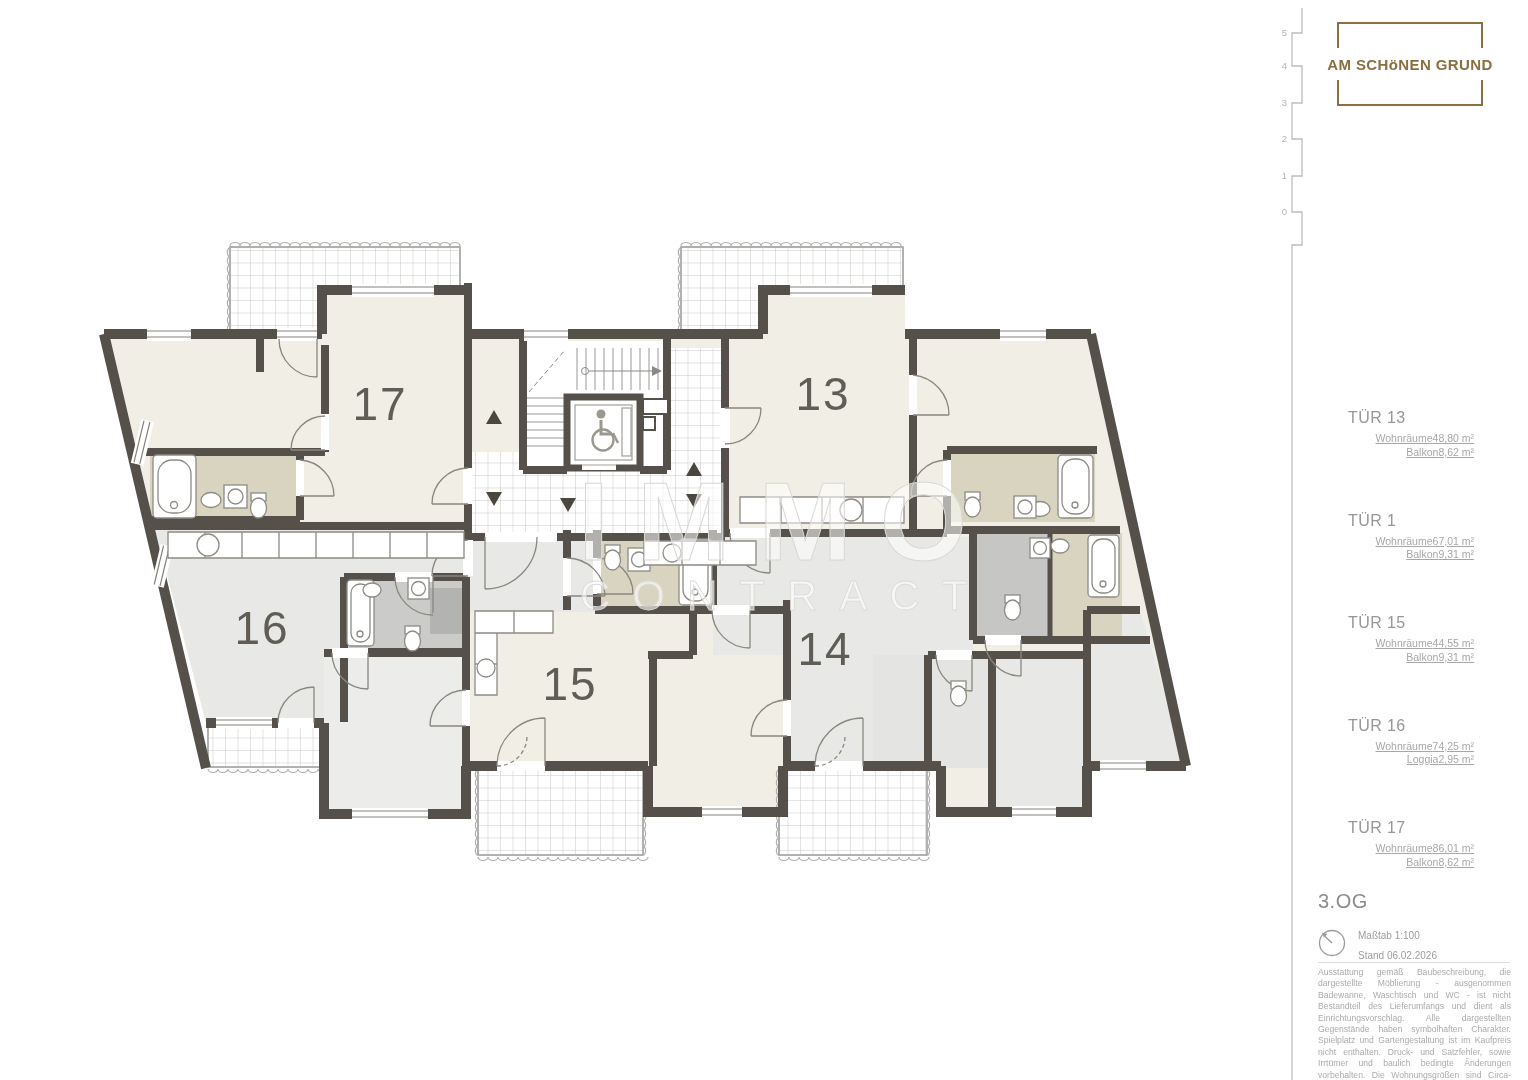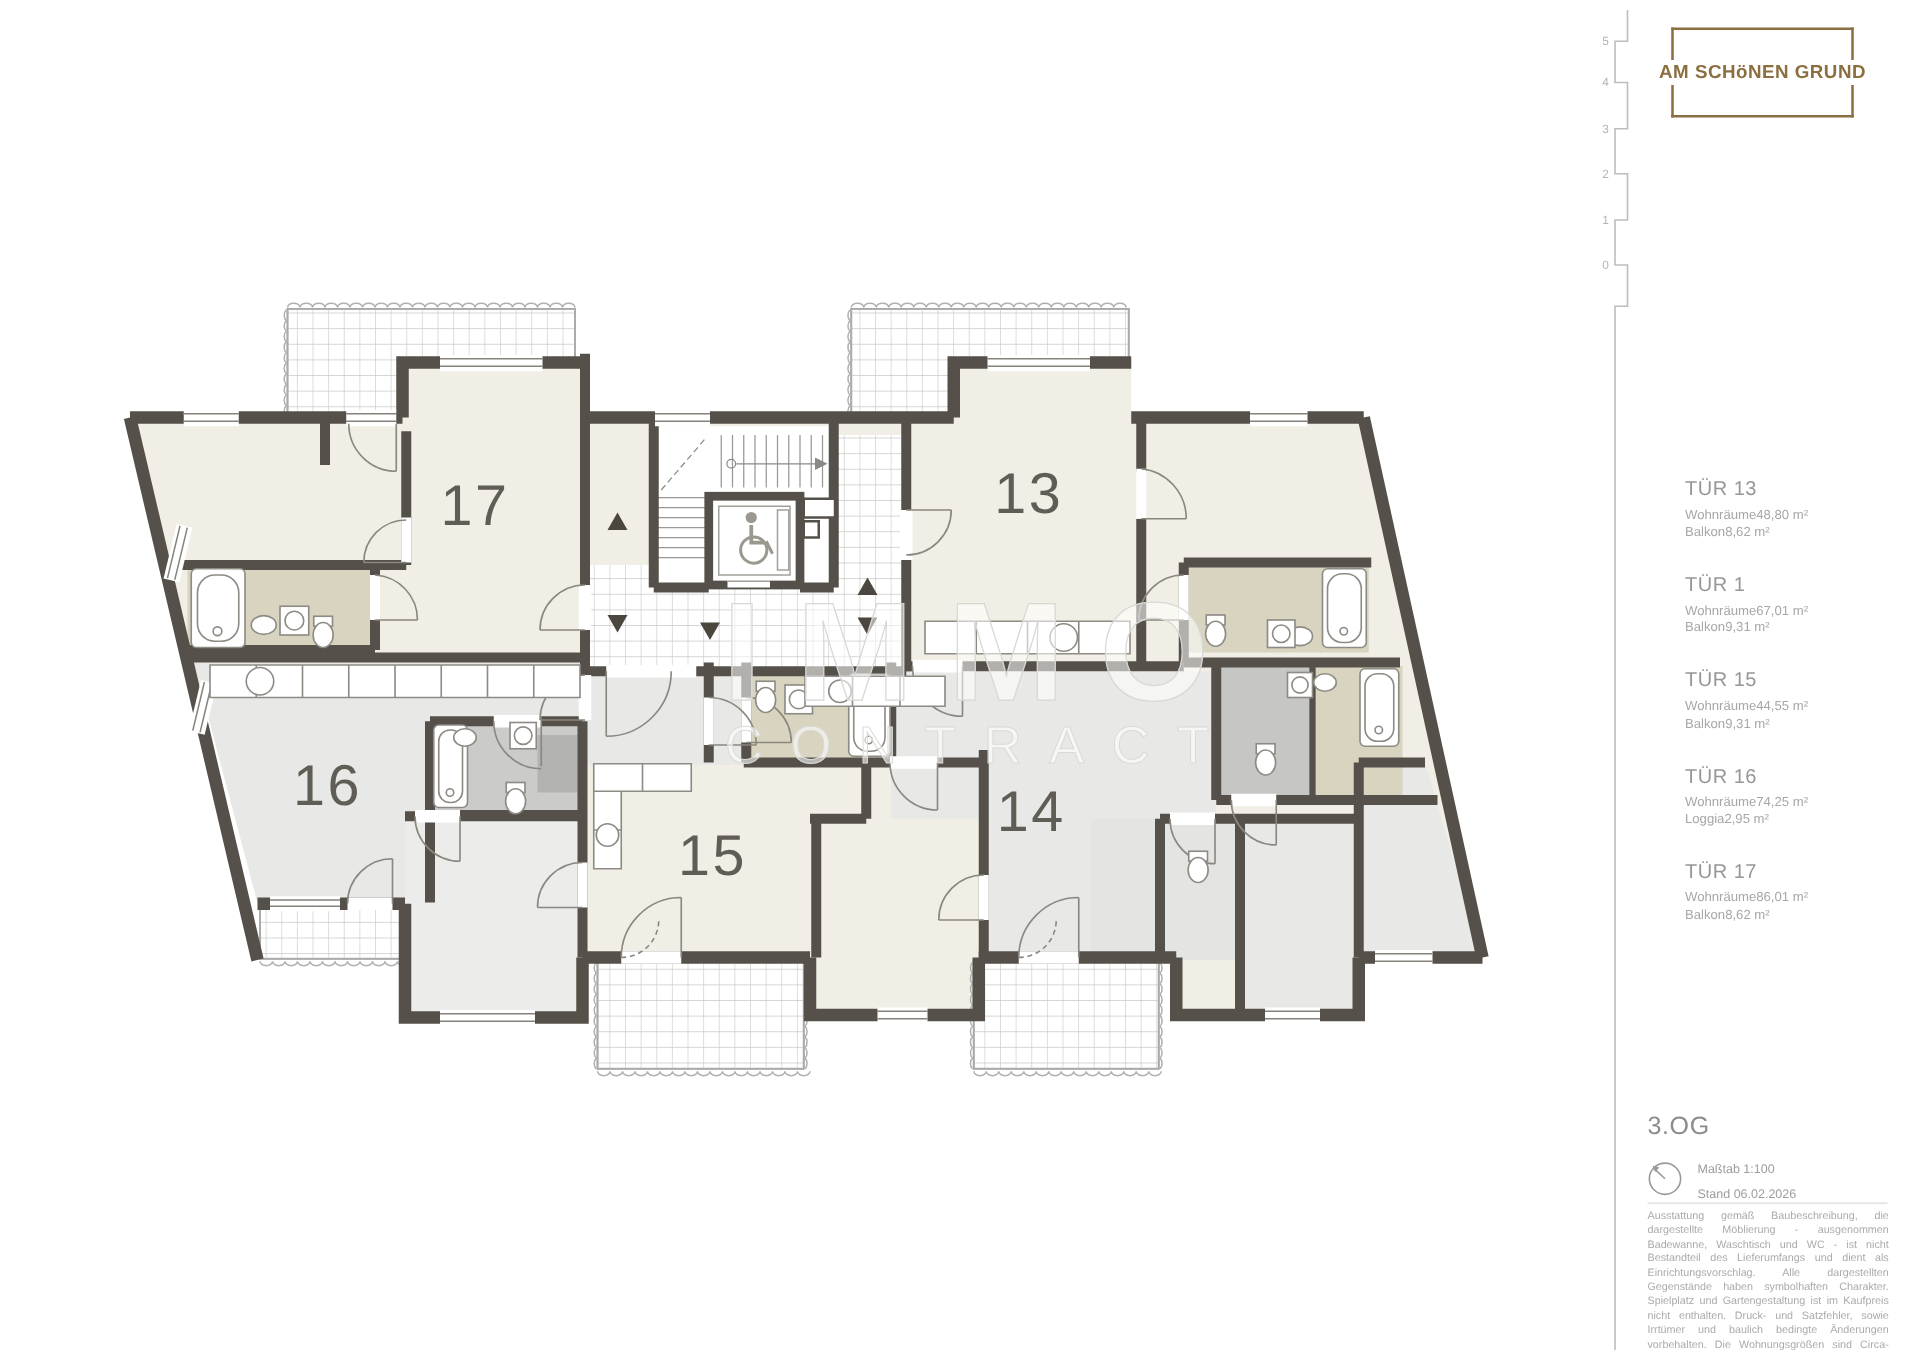--- a/index.html
+++ b/index.html
@@ -1,30 +1,30 @@
 <!DOCTYPE html>
 <html><head>
 <meta charset="utf-8">
 <style>
   html,body{margin:0;padding:0;background:#ffffff;}
   .page{position:relative;width:1528px;height:1080px;background:#fff;overflow:hidden;
         font-family:"Liberation Sans",sans-serif;}
   .plan-svg{position:absolute;left:0;top:0;}
   
   .divider-svg{position:absolute;left:1270px;top:0;}
-  .logo{position:absolute;left:1337px;top:22px;width:146px;height:72px;}
+  .logo{position:absolute;left:1337px;top:22px;width:146px;height:84px;}
   .logo .frame-top,.logo .frame-bottom{position:absolute;left:0;right:0;height:24px;}
   .logo .frame-top{top:0;border-top:2px solid #8b6f41;border-left:2px solid #8b6f41;border-right:2px solid #8b6f41;}
   .logo .frame-bottom{bottom:0;border-bottom:2px solid #8b6f41;border-left:2px solid #8b6f41;border-right:2px solid #8b6f41;}
   .logo .logo-text{position:absolute;top:50%;left:50%;transform:translate(-50%,-50%);
       white-space:nowrap;color:#8b6f41;font-size:15px;font-weight:bold;letter-spacing:.4px;}
   .apt-list{position:absolute;left:1348px;top:383px;width:126px;}
-  .apt-item{height:76.5px;}
+  .apt-item{height:76.5px;margin-top:26px;}
   .apt-title{font-size:16px;color:#979797;letter-spacing:.4px;margin:0 0 5px 0;}
-  .apt-row{display:flex;justify-content:flex-start;font-size:10.5px;line-height:13.5px;color:#a7a7a7;}
+  .apt-row{display:flex;justify-content:flex-end;font-size:10.5px;line-height:13.5px;color:#a7a7a7;text-decoration:underline;}
   .footer-floor{position:absolute;left:1318px;top:890px;font-size:20px;color:#8c8c8c;letter-spacing:.5px;}
   .compass{position:absolute;left:1318px;top:928px;}
   .footer-meta{position:absolute;left:1358px;top:926px;font-size:10px;color:#9d9d9d;line-height:20px;}
   .footer-rule{position:absolute;left:1318px;top:962px;width:192px;height:1px;background:#dcdcdc;}
   .disclaimer{position:absolute;left:1318px;top:967px;width:193px;font-size:8.6px;line-height:11.4px;
       color:#ababab;text-align:justify;}
 </style>
 </head>
 <body>
 

